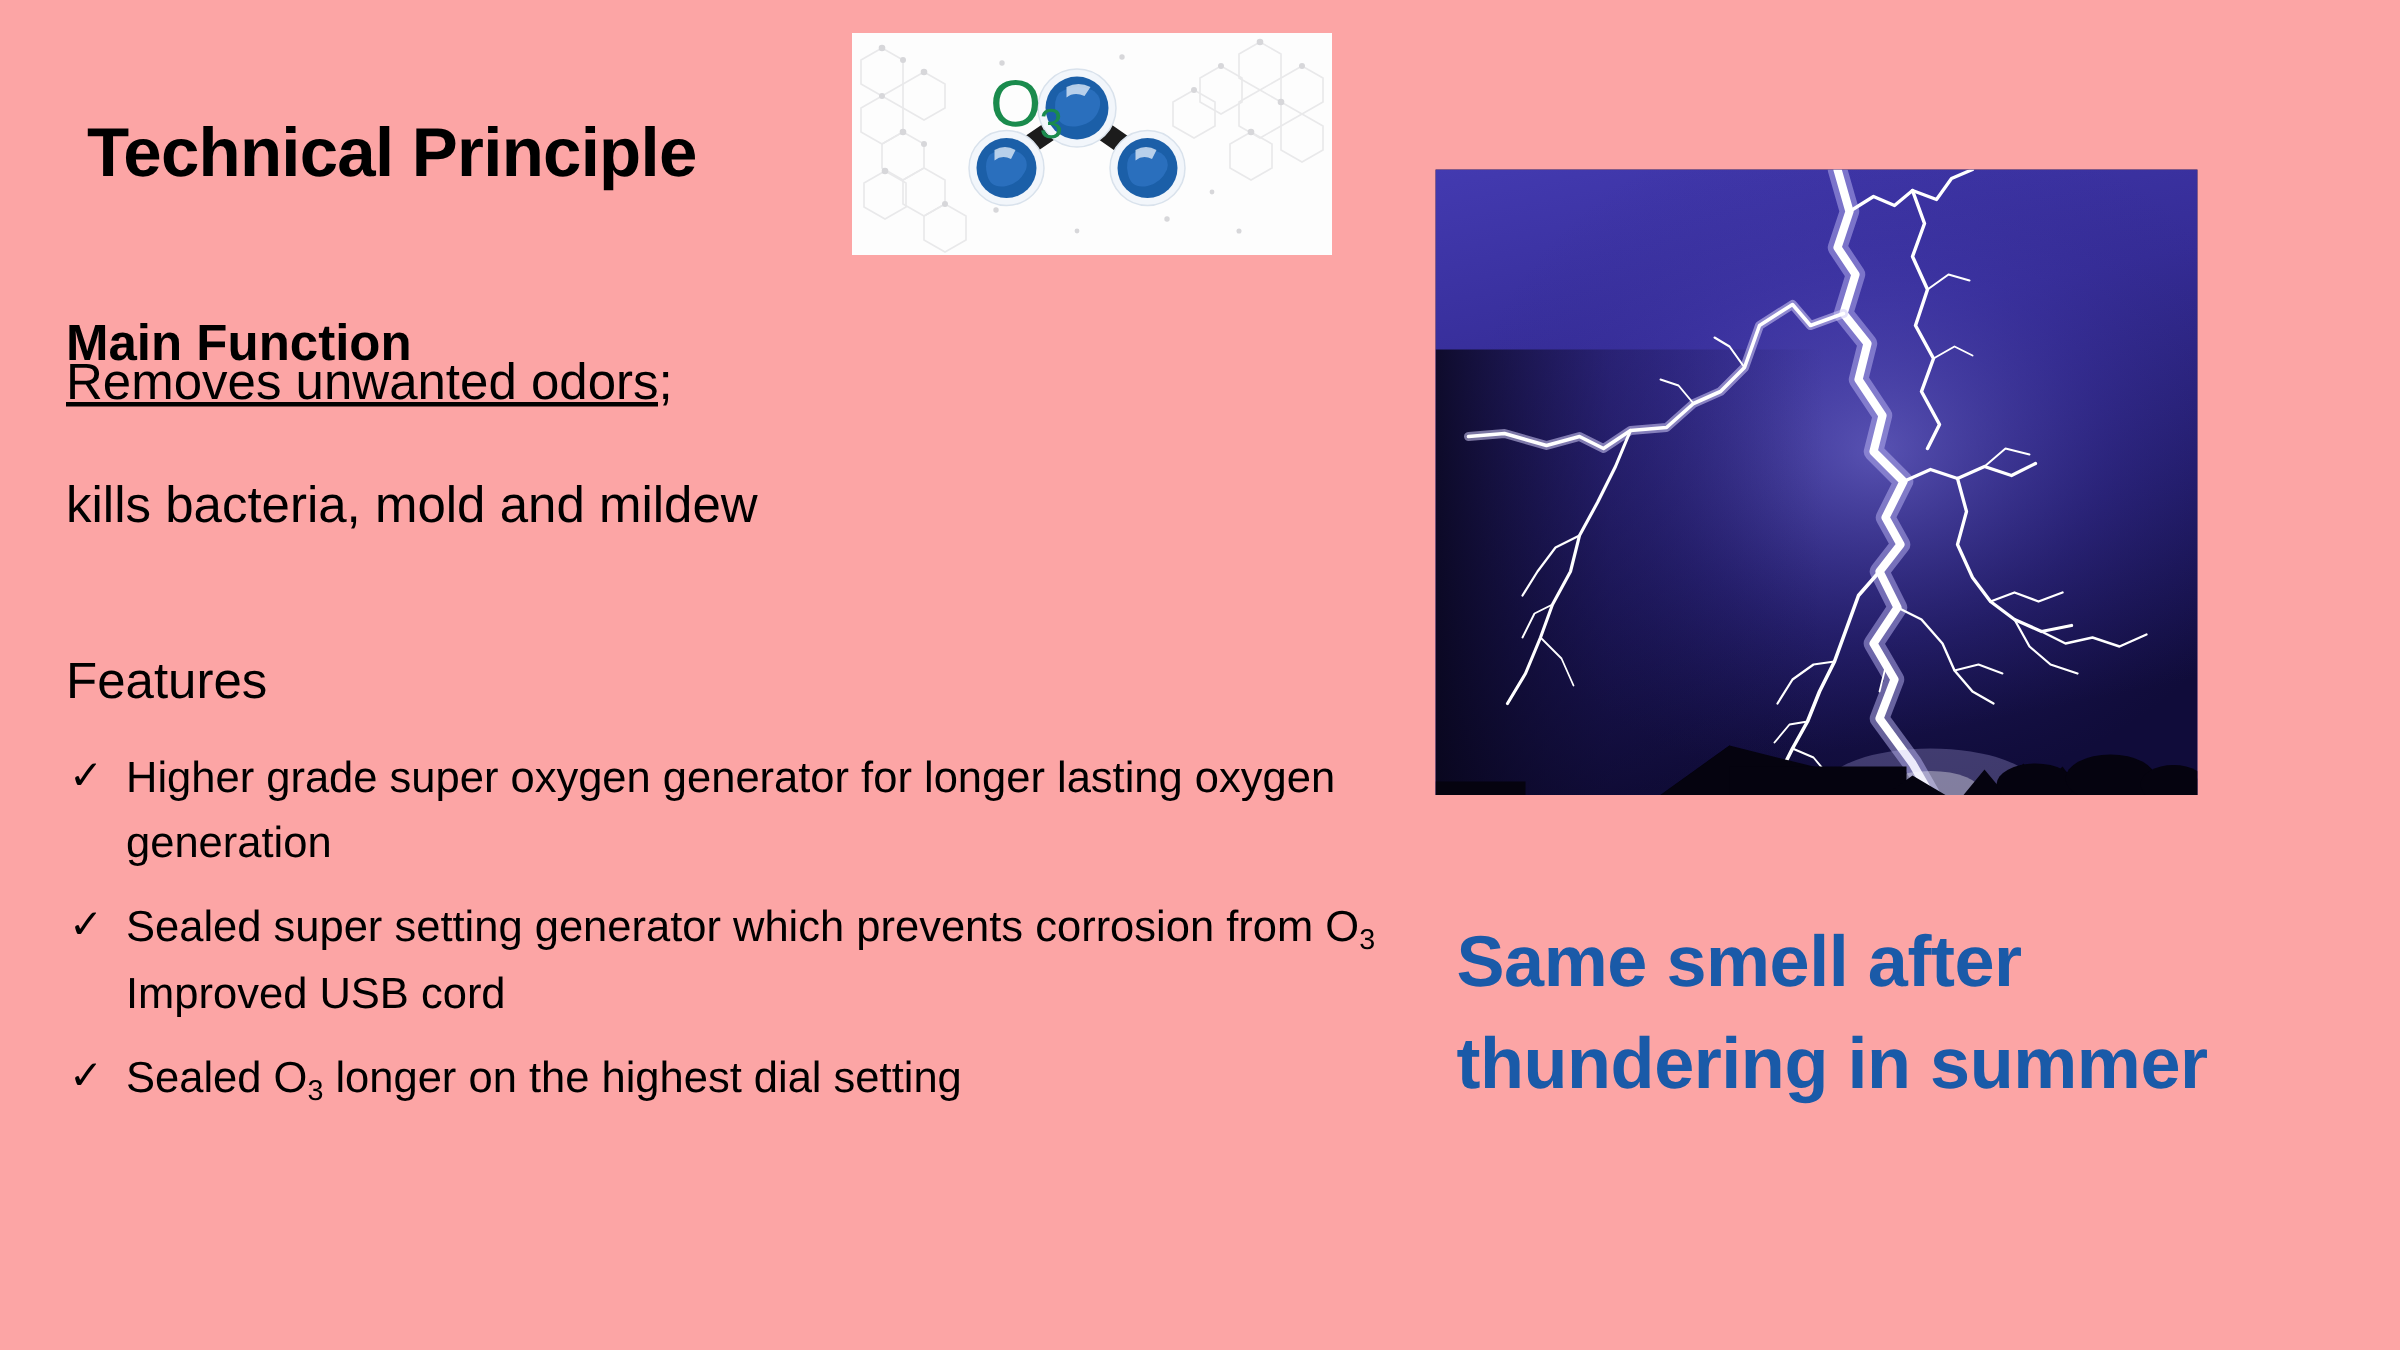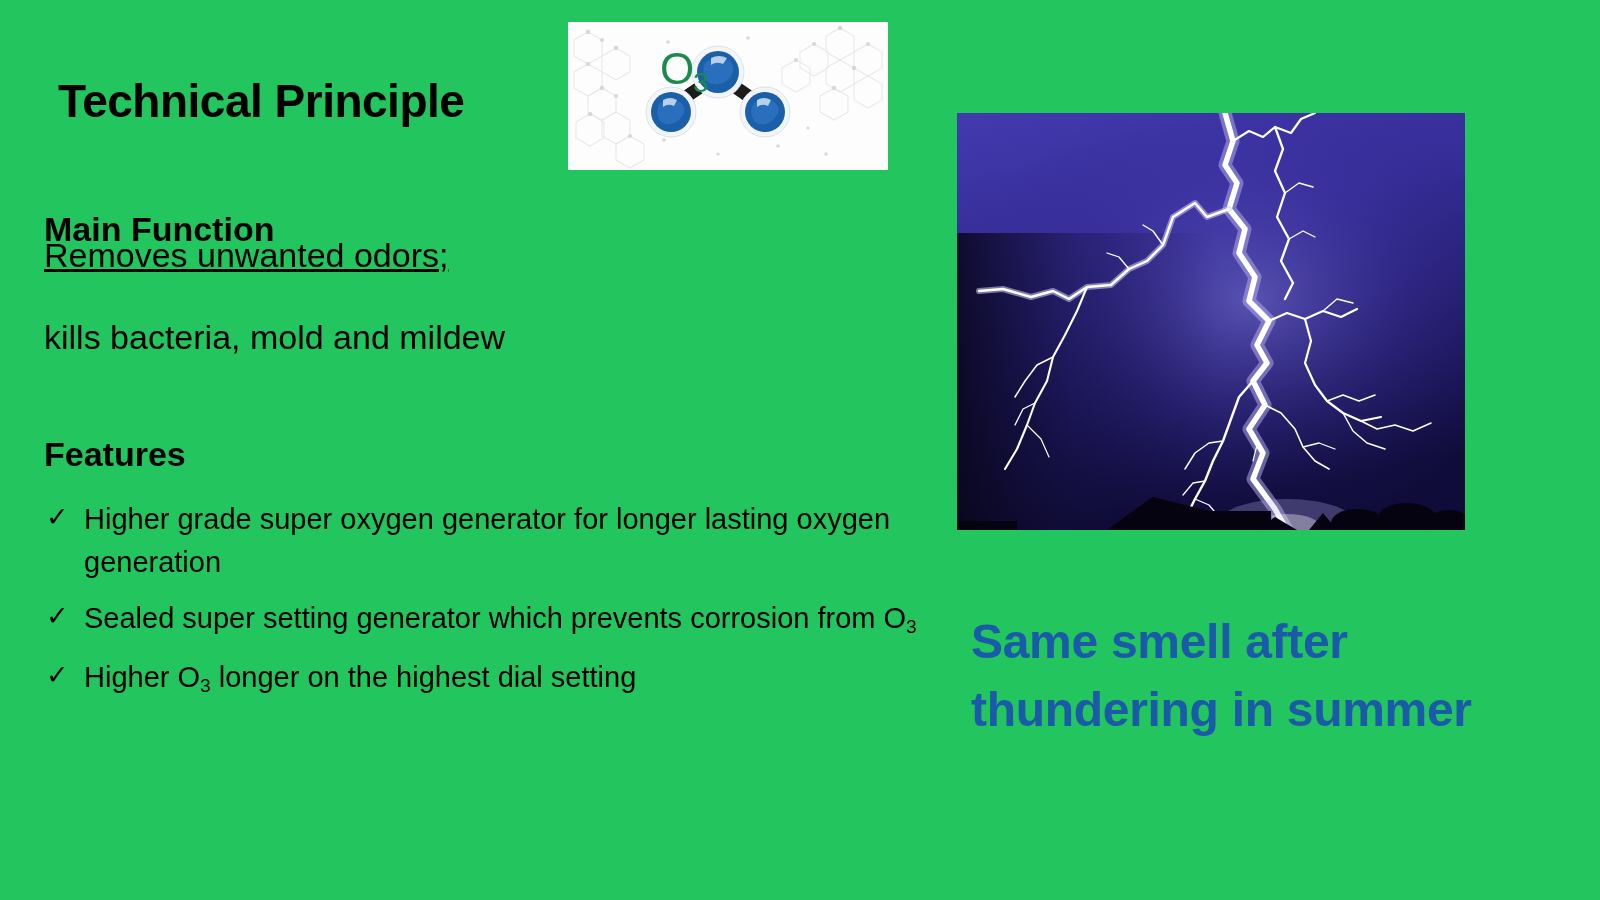--- a/index.html
+++ b/index.html
@@ -4,21 +4,21 @@
 <style>
   html, body {
     margin: 0;
     padding: 0;
     background: #ffffff;
   }
   .slide {
     position: relative;
     width: 1600px;
     height: 900px;
-    background: #22c55e;
+    background: #fca5a5;
     overflow: hidden;
     font-family: "Liberation Sans", sans-serif;
     color: #000000;
   }
 
   
   .title {
     position: absolute;
     left: 58px;
     top: 78px;
@@ -68,21 +68,21 @@
     font-size: 34px;
     line-height: 1;
     white-space: nowrap;
   }
 
   .features-head {
     position: absolute;
     left: 44px;
     top: 437px;
     font-size: 34px;
-    font-weight: bold;
+    font-weight: normal;
     line-height: 1;
     white-space: nowrap;
     text-align: center;
   }
 
   .feature-list {
     position: absolute;
     left: 46px;
     top: 498px;
     width: 890px;
@@ -216,25 +216,26 @@
   <div class="feature-list">
 
     <div class="feature-item">
       <span class="tick">✓</span>
       <span>Higher grade super oxygen generator for longer lasting oxygen generation</span>
     </div>
 
     <div class="feature-item">
       <span class="tick">✓</span>
       <span>Sealed super setting generator which prevents corrosion from O</span><span class="sub">3</span>
+      <span class="feature-extra">Improved USB cord</span>
     </div>
 
     <div class="feature-item">
       <span class="tick">✓</span>
-      <span>Higher O</span><span class="sub">3</span><span> longer on the highest dial setting</span>
+      <span>Sealed O</span><span class="sub">3</span><span> longer on the highest dial setting</span>
     </div>
 
   </div>
 
   <div class="photo">
     <svg width="508" height="417" viewBox="0 0 508 417" xmlns="http://www.w3.org/2000/svg">
       <defs>
         <linearGradient id="skyg" x1="0" y1="0" x2="0.25" y2="1">
           <stop offset="0%" stop-color="#433ab0"></stop>
           <stop offset="35%" stop-color="#352c96"></stop>

